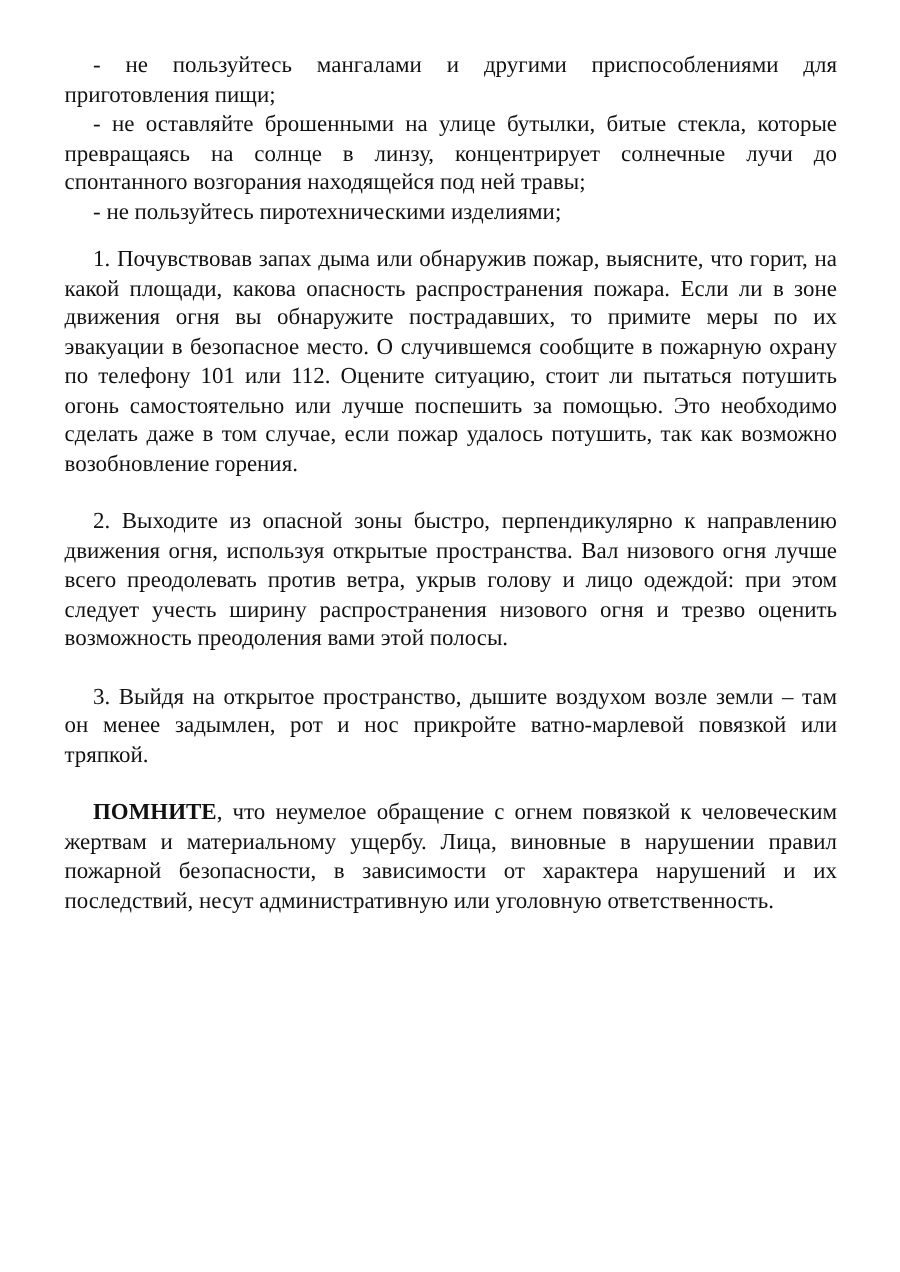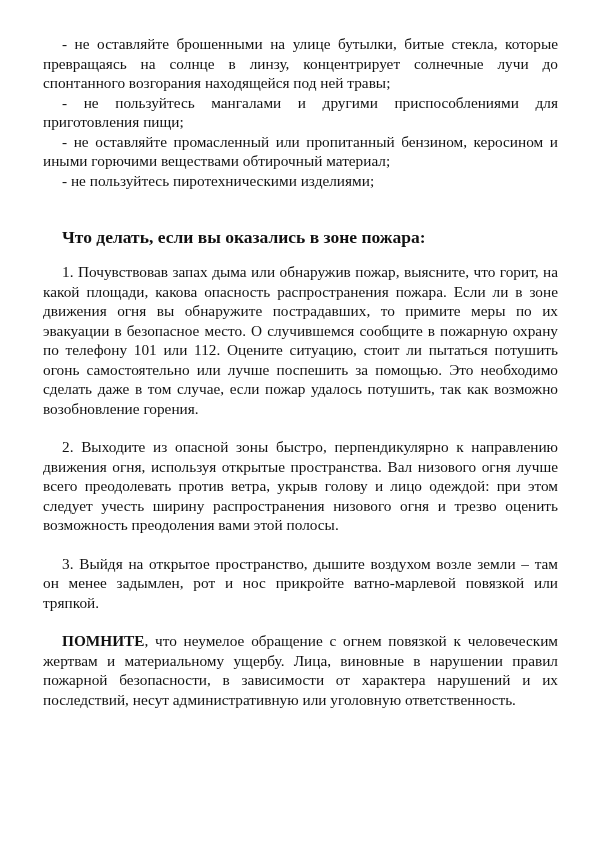--- a/index.html
+++ b/index.html
@@ -15,26 +15,24 @@
     margin: 36px 0 14px 19px; line-height: 22px; color: #111;
   }
   p.item { margin: 12px 0 19px 0; text-indent: 19px; }
   b { font-weight: bold; }
 </style>
 </head>
 <body>
 
 <div class="page">
   <div>
+    <p class="bullet">- не пользуйтесь мангалами и другими приспособлениями для приготовления пищи;</p>
     <p class="bullet">- не оставляйте брошенными на улице бутылки, битые стекла, которые превращаясь на солнце в линзу, концентрирует солнечные лучи до спонтанного возгорания находящейся под ней травы;</p>
-    <p class="bullet">- не пользуйтесь мангалами и другими приспособлениями для приготовления пищи;</p>
-    <p class="bullet">- не оставляйте промасленный или пропитанный бензином, керосином и иными горючими веществами обтирочный материал;</p>
     <p class="bullet">- не пользуйтесь пиротехническими изделиями;</p>
   </div>
 
-  <h2>Что делать, если вы оказались в зоне пожара:</h2>
 
   <p class="item">1. Почувствовав запах дыма или обнаружив пожар, выясните, что горит, на какой площади, какова опасность распространения пожара. Если ли в зоне движения огня вы обнаружите пострадавших, то примите меры по их эвакуации в безопасное место. О случившемся сообщите в пожарную охрану по телефону 101 или 112. Оцените ситуацию, стоит ли пытаться потушить огонь самостоятельно или лучше поспешить за помощью. Это необходимо сделать даже в том случае, если пожар удалось потушить, так как возможно возобновление горения.</p>
   <p class="item">2. Выходите из опасной зоны быстро, перпендикулярно к направлению движения огня, используя открытые пространства. Вал низового огня лучше всего преодолевать против ветра, укрыв голову и лицо одеждой: при этом следует учесть ширину распространения низового огня и трезво оценить возможность преодоления вами этой полосы.</p>
   <p class="item">3. Выйдя на открытое пространство, дышите воздухом возле земли – там он менее задымлен, рот и нос прикройте ватно-марлевой повязкой или тряпкой.</p>
 
   <p class="item"><b>ПОМНИТЕ</b><span>, что неумелое обращение с огнем повязкой к человеческим жертвам и материальному ущербу. Лица, виновные в нарушении правил пожарной безопасности, в зависимости от характера нарушений и их последствий, несут административную или уголовную ответственность.</span></p>
 </div>
 
 </body></html>

